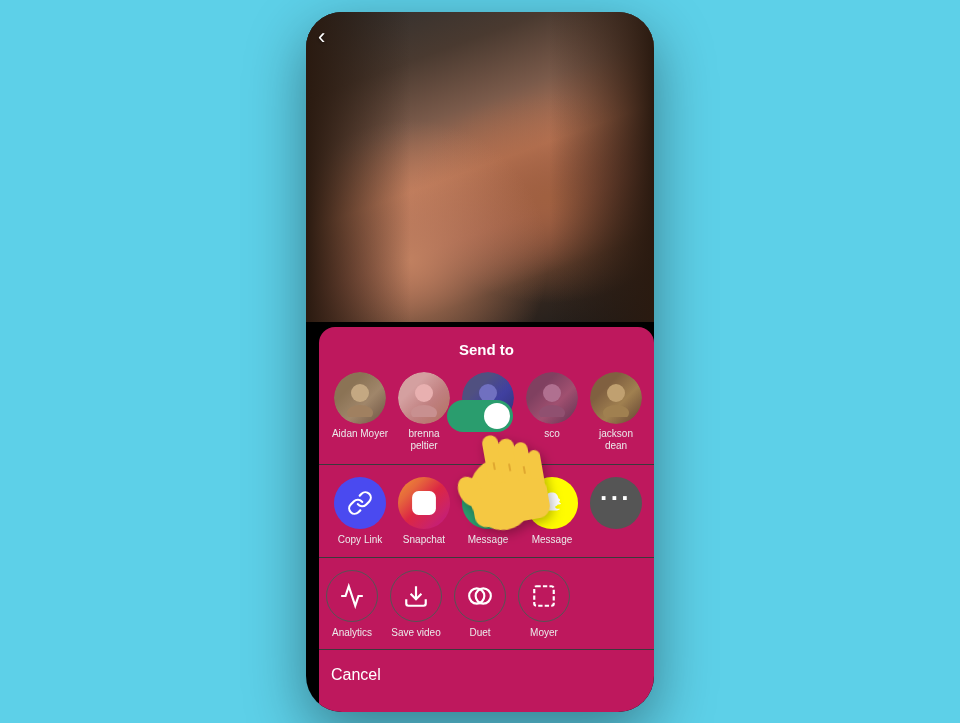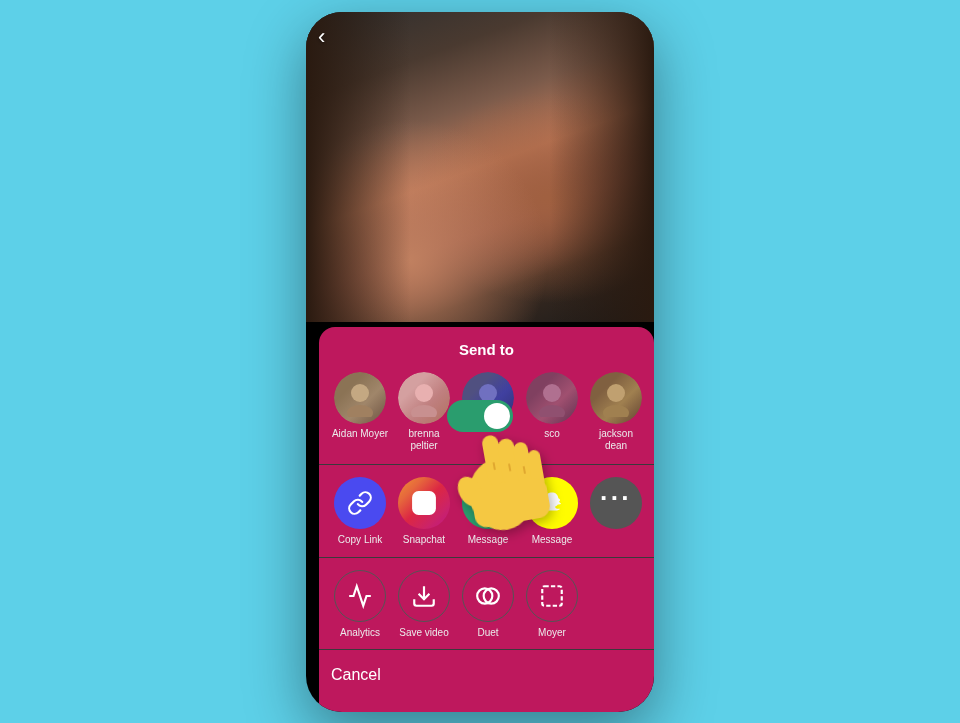--- a/index.html
+++ b/index.html
@@ -188,21 +188,21 @@
     .share-label {
       color: #ebebeb;
       font-size: 10px;
     }
 
     
     .action-row {
       display: flex;
       flex-direction: row;
       gap: 6px;
-      padding: 8px 12px;
+      padding: 8px 4px;
     }
 
     .action-item {
       display: flex;
       flex-direction: column;
       align-items: center;
       min-width: 58px;
       cursor: pointer;
     }
 

